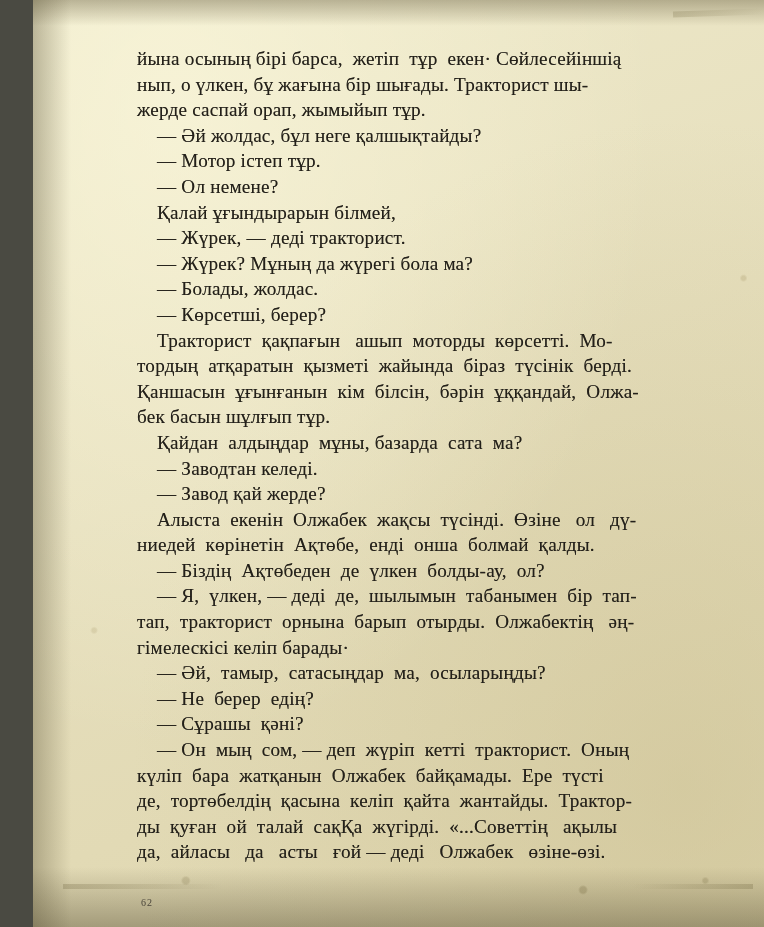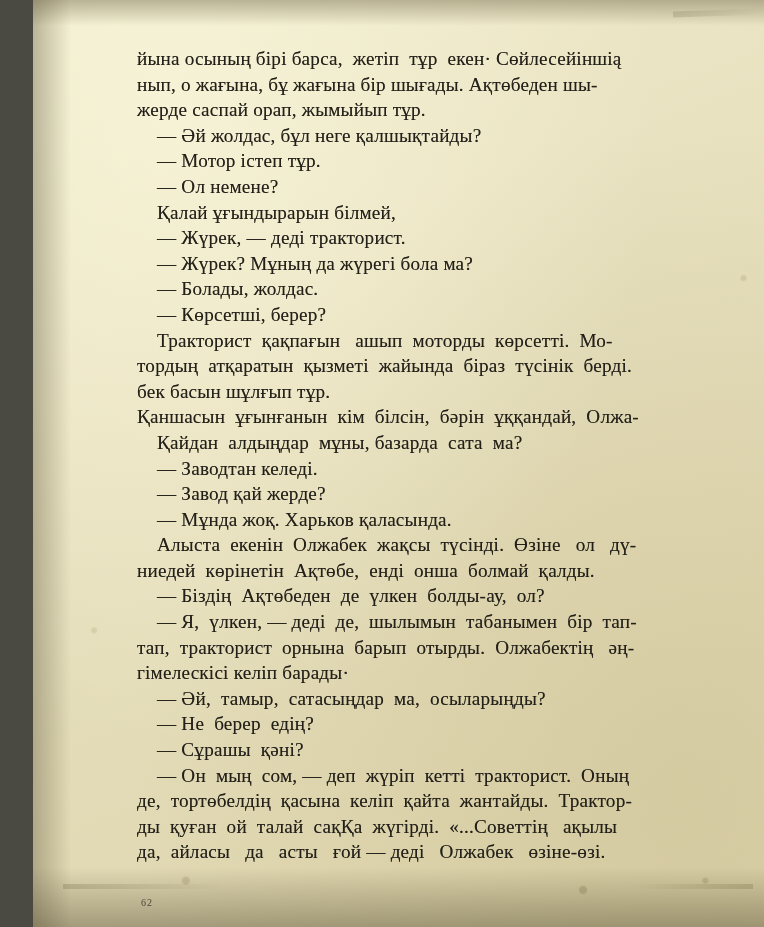--- a/index.html
+++ b/index.html
@@ -100,48 +100,48 @@
   <div class="edge-left"></div>
   <div class="edge-right"></div>
   <div class="edge-bottom"></div>
   <div class="spots"></div>
   <div class="scuff-a"></div>
   <div class="scuff-b"></div>
   <div class="scuff-c"></div>
 
   <div class="text-block">
     <div class="ln">йына осының бірі барса,  жетіп  тұр  екен· Сөйлесейіншіą</div>
-    <div class="ln">нып, о жағына, бұ жағына бір шығады. Ақтөбеден шы-</div>
+    <div class="ln">нып, о үлкен, бұ жағына бір шығады. Тракторист шы-</div>
     <div class="ln">жерде саспай орап, жымыйып тұр.</div>
     <div class="ln">    — Әй жолдас, бұл неге қалшықтайды?</div>
     <div class="ln">    — Мотор істеп тұр.</div>
     <div class="ln">    — Ол немене?</div>
     <div class="ln">    Қалай ұғындырарын білмей,</div>
     <div class="ln">    — Жүрек, — деді тракторист.</div>
     <div class="ln">    — Жүрек? Мұның да жүрегі бола ма?</div>
     <div class="ln">    — Болады, жолдас.</div>
     <div class="ln">    — Көрсетші, берер?</div>
     <div class="ln">    Тракторист  қақпағын   ашып  моторды  көрсетті.  Мо-</div>
     <div class="ln">тордың  атқаратын  қызметі  жайында  біраз  түсінік  берді.</div>
+    <div class="ln">Қаншасын  ұғынғанын  кім  білсін,  бәрін  ұққандай,  Олжа-</div>
     <div class="ln">бек басын шұлғып тұр.</div>
-    <div class="ln">Қаншасын  ұғынғанын  кім  білсін,  бәрін  ұққандай,  Олжа-</div>
     <div class="ln">    Қайдан  алдыңдар  мұны, базарда  сата  ма?</div>
     <div class="ln">    — Заводтан келеді.</div>
     <div class="ln">    — Завод қай жерде?</div>
-    <div class="ln">    — Мұнда жоқ. Харьков қаласында.</div>
     <div class="ln">    Алыста  екенін  Олжабек  жақсы  түсінді.  Өзіне   ол   дү-</div>
     <div class="ln">ниедей  көрінетін  Ақтөбе,  енді  онша  болмай  қалды.</div>
     <div class="ln">    — Біздің  Ақтөбеден  де  үлкен  болды-ау,  ол?</div>
     <div class="ln">    — Я,  үлкен, — деді  де,  шылымын  табанымен  бір  тап-</div>
     <div class="ln">тап,  тракторист  орнына  барып  отырды.  Олжабектің   әң-</div>
     <div class="ln">гімелескісі келіп барады·</div>
     <div class="ln">    — Әй,  тамыр,  сатасыңдар  ма,  осыларыңды?</div>
     <div class="ln">    — Не  берер  едің?</div>
     <div class="ln">    — Сұрашы  қәні?</div>
     <div class="ln">    — Он  мың  сом, — деп  жүріп  кетті  тракторист.  Оның</div>
+    <div class="ln">күліп  бара  жатқанын  Олжабек  байқамады.  Ере  түсті</div>
     <div class="ln">де,  тортөбелдің  қасына  келіп  қайта  жантайды.  Трактор-</div>
     <div class="ln">ды  қуған  ой  талай  сақҚа  жүгірді.  «...Советтің   ақылы</div>
     <div class="ln">да,  айласы   да   асты   ғой — деді   Олжабек   өзіне-өзі.</div>
   </div>
 
   <div class="folio">62</div>
 
 </div>
 
 </body></html>

